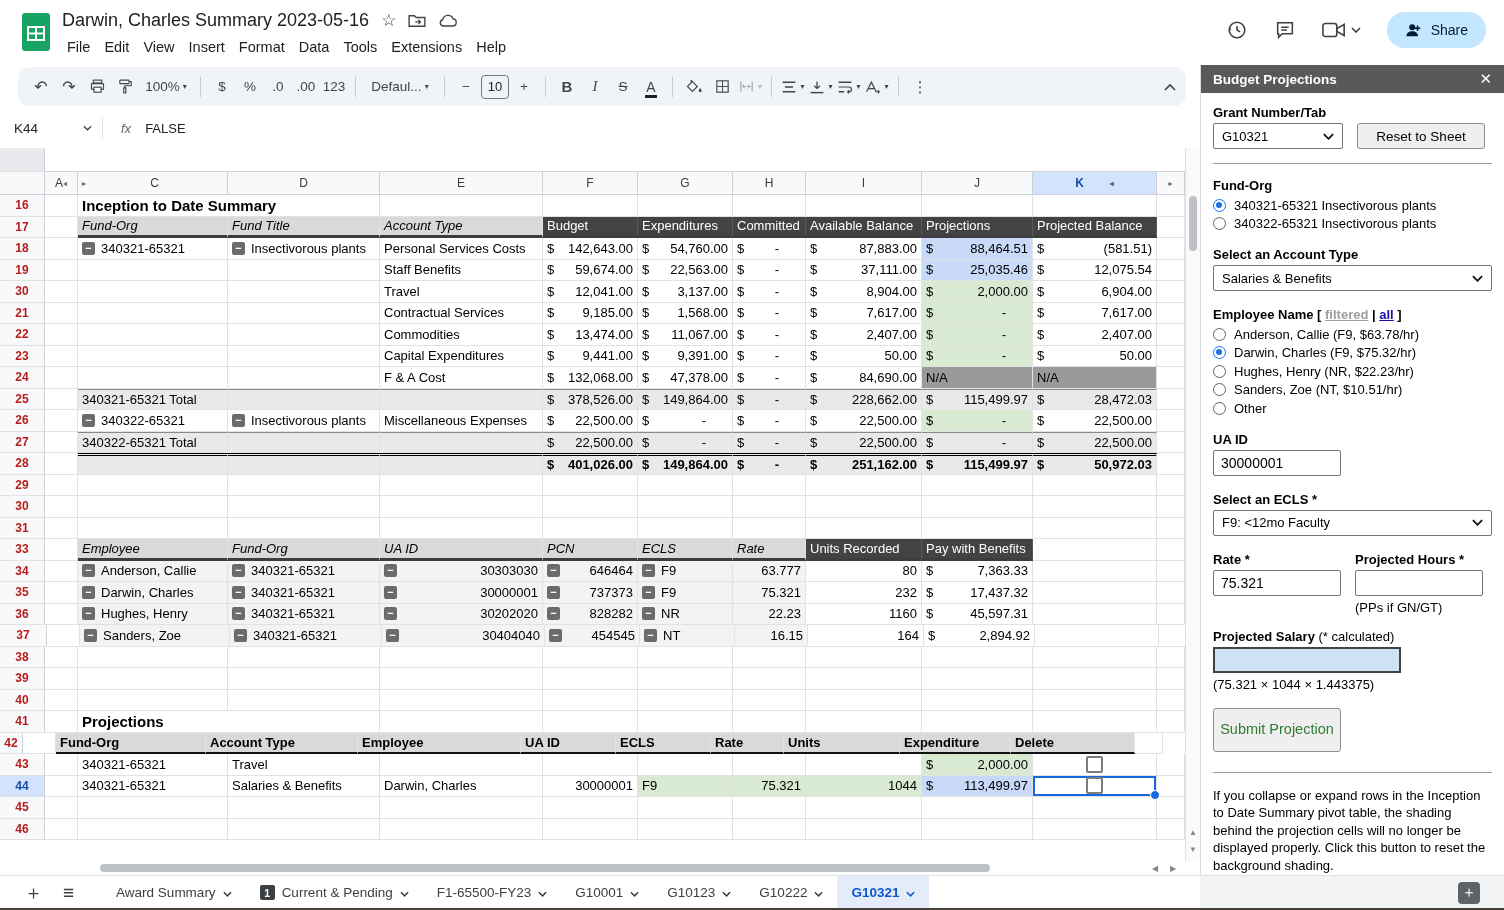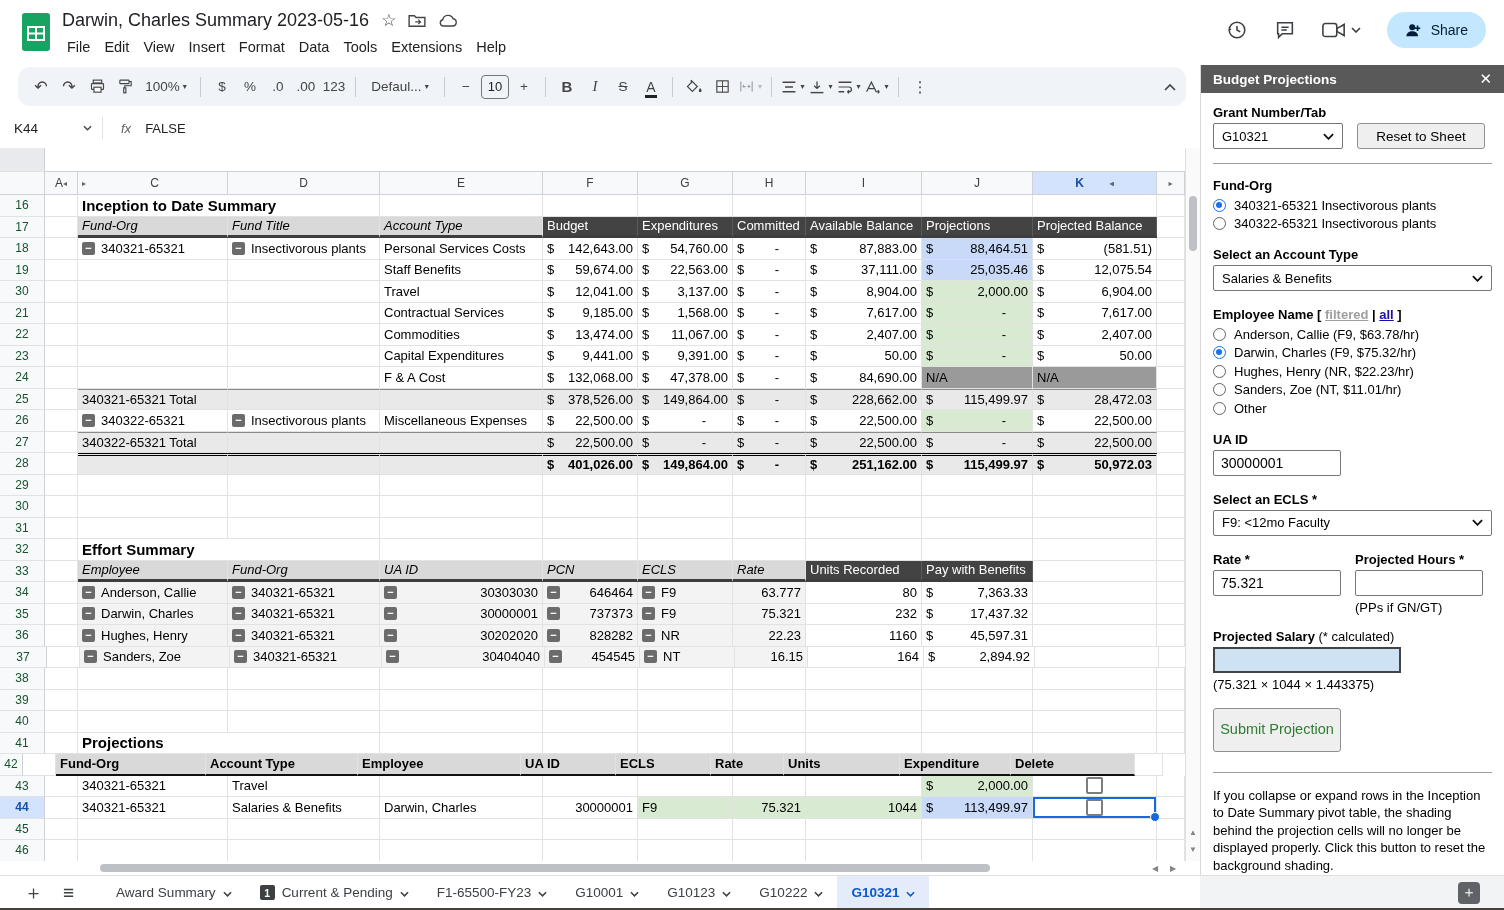--- a/index.html
+++ b/index.html
@@ -40,22 +40,22 @@
   .fdiv{width:1px;height:22px;background:#e0e3e7;}
   .fval{font-size:13px;color:#202124;}
   
   .gridarea{position:absolute;left:0;top:148px;width:1200px;height:727px;background:#fff;overflow:hidden;}
   .sheet{position:absolute;left:0;top:0;width:1186px;}
   .grow{display:flex;height:21.5px;}
   .grow.strip{height:24px;} .grow.ghead{height:23px;}
   .cell{box-sizing:border-box;height:100%;border-right:1px solid #e2e2e2;border-bottom:1px solid #e2e2e2;
         display:flex;align-items:center;padding:0 4px;font-size:13px;color:#000;white-space:nowrap;
         overflow:hidden;flex:0 0 auto;background:#fff;position:relative;}
-  .gut{background:#f8f9fa;color:#14532d;justify-content:center;font-size:12px;
-       border-right:1px solid #ced2d6;border-bottom:1px solid #e2e2e2;}
+  .gut{background:#f8f9fa;color:#b91c1c;justify-content:center;font-size:12px;
+       border-right:1px solid #ced2d6;border-bottom:1px solid #e2e2e2;font-weight:bold;}
   .gut.selrow{background:#d3e3fd;color:#174ea6;font-weight:700;}
   .colh{background:#f8f9fa;color:#3c4043;justify-content:center;font-size:12px;
         border-right:1px solid #ced2d6;border-bottom:1px solid #ced2d6;}
   .colh.selcol{background:#d3e3fd;color:#174ea6;font-weight:700;}
   .corner{background:#e8eaed;}
   .edge{font-size:8px;color:#5f6368;}
   .sec-title{font-weight:700;font-size:15px;}
   .hdr-left{background:#d9d9d9;font-style:italic;border-bottom:3px solid #3d3d3d;}
   .hdr-dark{background:#434343;color:#fff;font-weight:500;border-bottom:3px solid #3d3d3d;
             border-right:1px solid #5a5a5a;}
@@ -762,33 +762,20 @@
         <div class="cell " style="width:163px"></div>
         <div class="cell " style="width:95px"></div>
         <div class="cell " style="width:95px"></div>
         <div class="cell " style="width:73px"></div>
         <div class="cell " style="width:116px"></div>
         <div class="cell " style="width:111px"></div>
         <div class="cell " style="width:124px"></div>
         <div class="cell " style="width:28px"></div>
       </div>
       <div class="grow">
-        <div class="cell gut" style="width:45px">32</div>
-        <div class="cell " style="width:33px"></div>
-        <div class="cell sec-title" style="width:302px">Effort Summary</div>
-        <div class="cell " style="width:163px"></div>
-        <div class="cell " style="width:95px"></div>
-        <div class="cell " style="width:95px"></div>
-        <div class="cell " style="width:73px"></div>
-        <div class="cell " style="width:116px"></div>
-        <div class="cell " style="width:111px"></div>
-        <div class="cell " style="width:124px"></div>
-        <div class="cell " style="width:28px"></div>
-      </div>
-      <div class="grow">
         <div class="cell gut" style="width:45px">33</div>
         <div class="cell " style="width:33px"></div>
         <div class="cell hdr-left" style="width:150px">Employee</div>
         <div class="cell hdr-left" style="width:152px">Fund-Org</div>
         <div class="cell hdr-left" style="width:163px">UA ID</div>
         <div class="cell hdr-left" style="width:95px">PCN</div>
         <div class="cell hdr-left" style="width:95px">ECLS</div>
         <div class="cell hdr-left" style="width:73px">Rate</div>
         <div class="cell hdr-dark" style="width:116px">Units Recorded</div>
         <div class="cell hdr-dark" style="width:111px">Pay with Benefits</div>
@@ -1121,21 +1108,21 @@
         <div class="radio-row">
           <span class="radio on"></span>
           <span class="rlbl">Darwin, Charles (F9, $75.32/hr)</span>
         </div>
         <div class="radio-row">
           <span class="radio"></span>
           <span class="rlbl">Hughes, Henry (NR, $22.23/hr)</span>
         </div>
         <div class="radio-row">
           <span class="radio"></span>
-          <span class="rlbl">Sanders, Zoe (NT, $11.01/hr)</span>
+          <span class="rlbl">Sanders, Zoe (NT, $10.51/hr)</span>
         </div>
         <div class="radio-row">
           <span class="radio"></span>
           <span class="rlbl">Other</span>
         </div>
       </div>
     <div class="sb-label" style="margin-top:14px;">UA ID</div>
     <input class="sb-input" value="30000001" style="">
     <div class="sb-label" style="margin-top:16px;">Select an ECLS *</div>
     <div class="fake-sel">

